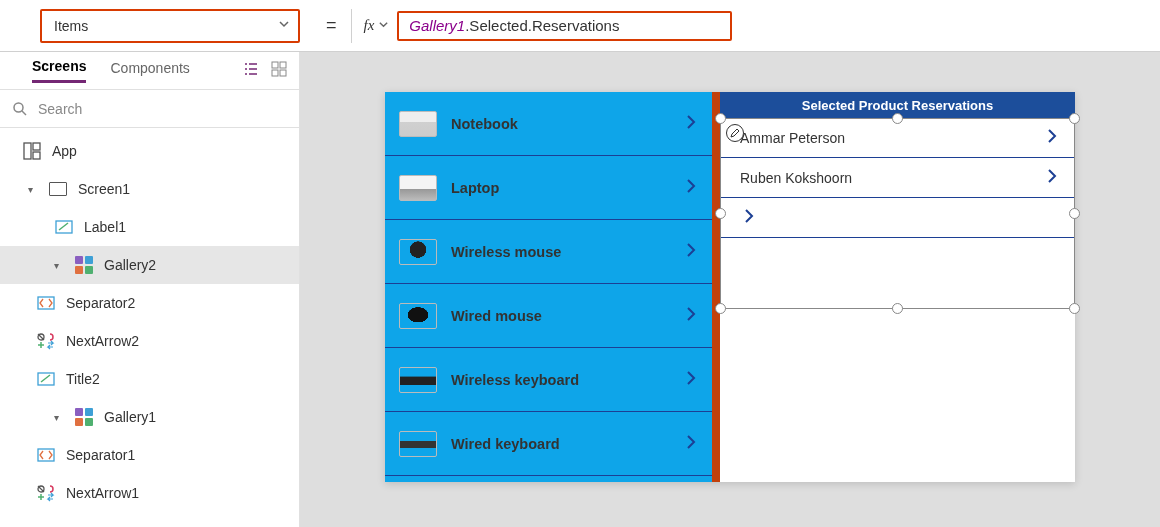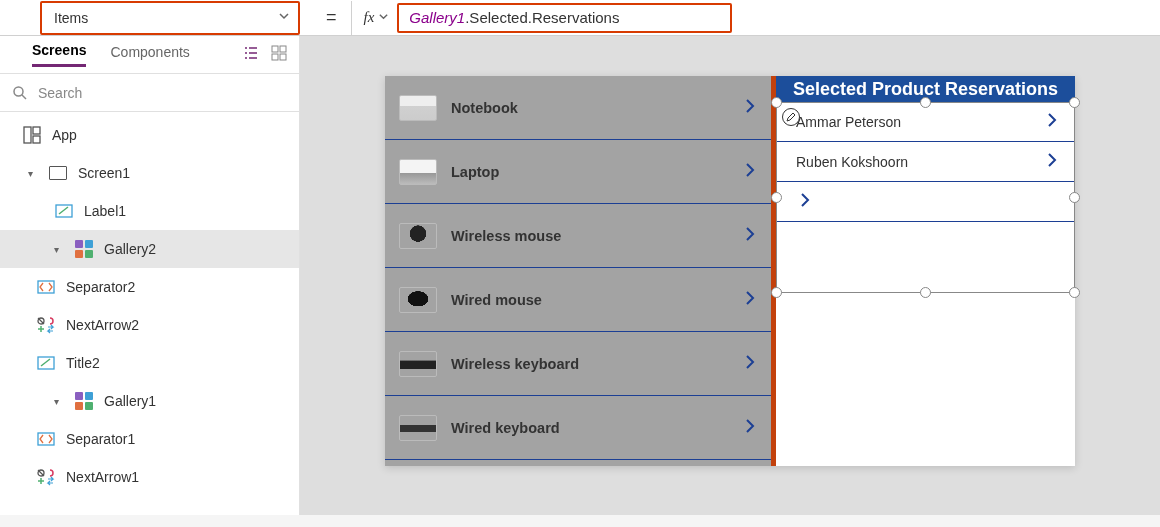--- a/index.html
+++ b/index.html
@@ -1,19 +1,19 @@
 <!DOCTYPE html>
 <html><head>
   <meta charset="utf-8">
   <style>
     * { margin: 0; padding: 0; box-sizing: border-box; font-family: "Segoe UI", Arial, sans-serif; }
     body { width: 1160px; height: 527px; background: #f5f5f5; overflow: hidden; }
     
     .formula-bar {
-      height: 36px;
+      height: 52px;
       background: #ffffff;
       border-bottom: 1px solid #d0d0d0;
       display: flex;
       align-items: center;
       padding: 8px 8px;
       gap: 0;
     }
     .property-selector {
       width: 260px;
       height: 34px;
@@ -117,24 +117,24 @@
     .canvas {
       width: 690px;
       height: 390px;
       background: #ffffff;
       box-shadow: 0 2px 8px rgba(0,0,0,0.15);
       display: flex;
       position: relative;
     }
     
     .gallery1 {
-      width: 391px;
-      background: #a3a3a3;
+      width: 335px;
+      background: #0ea5e9;
       overflow-y: auto;
-      border-right: 5px solid #c2410c;
+      border-right: 8px solid #c2410c;
       position: relative;
     }
     .gallery1::-webkit-scrollbar { width: 6px; }
     .gallery1::-webkit-scrollbar-thumb { background: #bbb; }
     .g1-item {
       height: 64px;
       display: flex;
       align-items: center;
       padding: 0 12px 0 14px;
       border-bottom: 1px solid #1c3f94;
@@ -155,21 +155,21 @@
     .gallery2-wrap {
       flex: 1;
       display: flex;
       flex-direction: column;
     }
     .g2-header {
       height: 26px;
       background: #1c4e9b;
       color: #fff;
       font-weight: 600;
-      font-size: 18px;
+      font-size: 13px;
       display: flex;
       align-items: center;
       justify-content: center;
     }
     .g2-body { flex: 1; position: relative; }
     .g2-item {
       height: 40px;
       display: flex;
       align-items: center;
       padding: 0 14px 0 20px;

